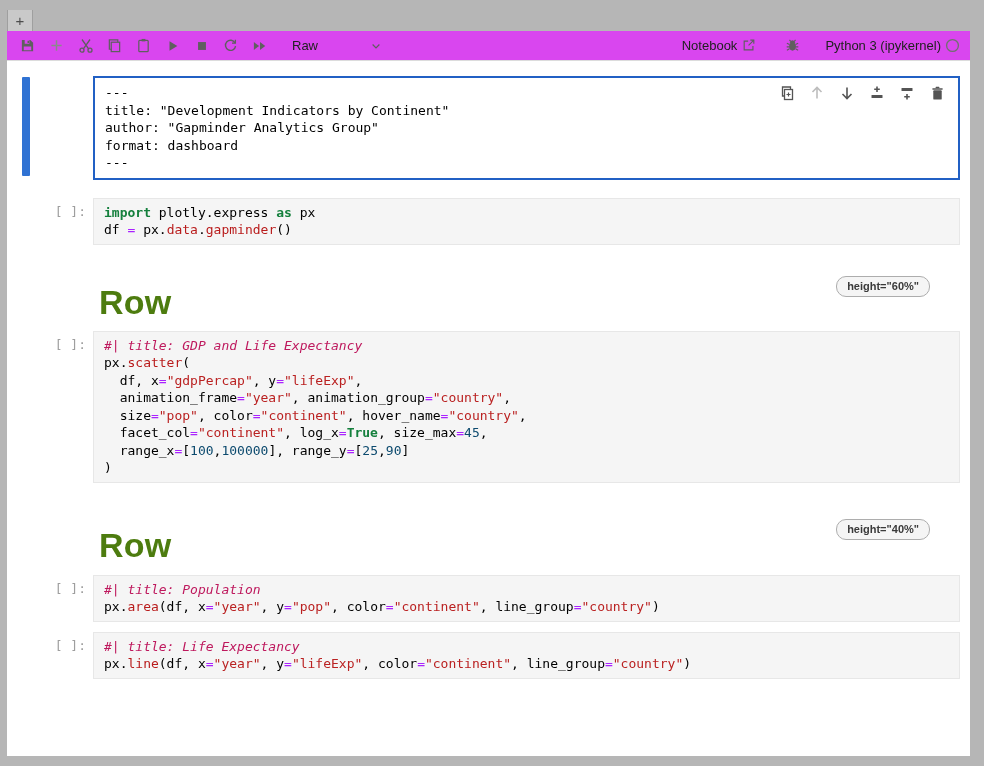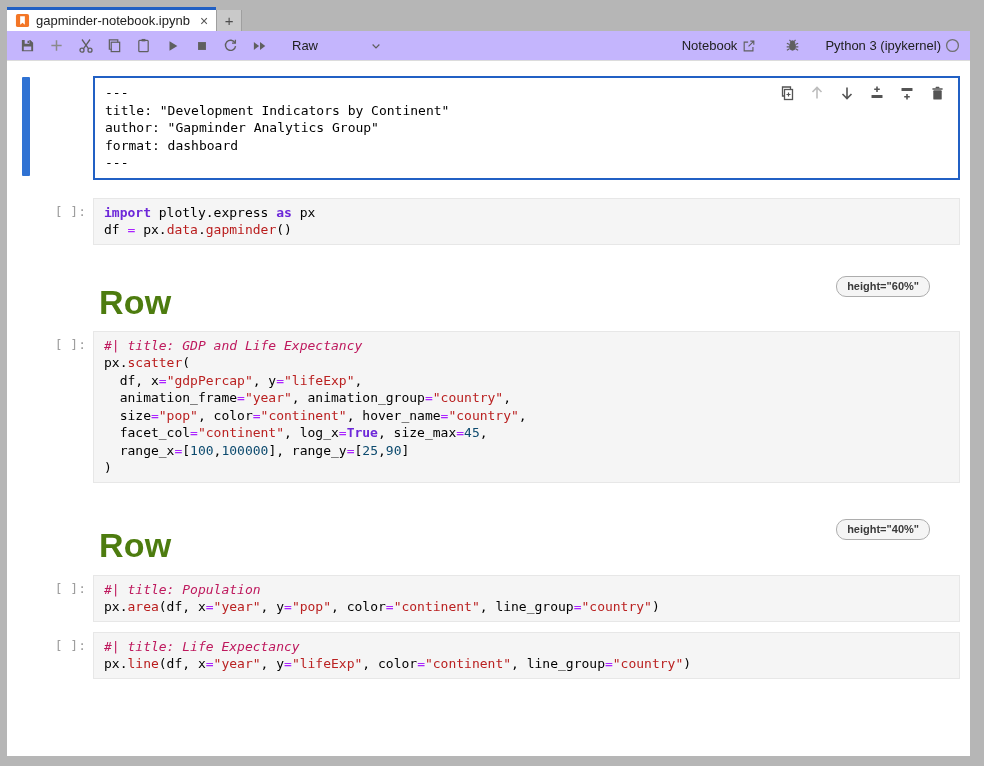--- a/index.html
+++ b/index.html
@@ -22,53 +22,53 @@
   .tab-close { font-size: 14px; color: #555; margin-left: 4px; line-height: 1; }
   .tab-new {
     width: 26px; background: #c9c9c9; border-left: 1px solid #9f9f9f; border-right: 1px solid #9f9f9f;
     display: flex; align-items: center; justify-content: center; margin-top: 3px;
     font-size: 15px; color: #4d4d4d;
   }
   .nbicon { width: 15px; height: 15px; flex: none; }
 
   
   .toolbar {
-    height: 30px; background: #c4b5fd; border-bottom: 1px solid #dcdcdc;
+    height: 30px; background: #d946ef; border-bottom: 1px solid #dcdcdc;
     display: flex; align-items: center; padding: 0 10px 0 6px; flex: none;
   }
   .tbtn { width: 29px; height: 24px; display: flex; align-items: center; justify-content: center; border-radius: 2px; }
   .tbtn svg { display: block; }
   .celltype-select {
     margin-left: 10px; width: 104px; height: 22px; display: flex; align-items: center;
     justify-content: space-between; padding: 0 6px 0 8px; font-size: 13px; color: #212121;
   }
   .toolbar-spacer { flex: 1; }
   .tb-right { display: flex; align-items: center; gap: 4px; }
   .tb-label { font-size: 13px; color: #212121; }
-  .notebook-link { display: flex; align-items: center; gap: 5px; padding: 0 4px; }
+  .notebook-link { display: flex; gap: 5px; padding: 0 4px; }
   .kernel-name { margin-left: 14px; }
   .bug-btn { margin-left: 14px; }
 
   
   .content { flex: 1; overflow: hidden; background: #fff; padding-top: 15px; position: relative; }
   .cell { display: flex; position: relative; padding-left: 24px; margin-right: 10px; }
   .prompt {
     width: 62px; flex: none; text-align: right; padding-right: 7px; padding-top: 5px;
     font: 13px/17px "DejaVu Sans Mono", monospace; color: #9e9e9e;
   }
   .editor { flex: 1; }
   .code { font: 13px/17.5px "DejaVu Sans Mono", monospace; white-space: pre; color: #000; }
   .code-editor { background: #f5f5f5; border: 1px solid #e7e7e7; padding: 5px 10px; }
   .raw-editor { background: #ffffff; border: 2px solid #2160c4; padding: 6px 10px; position: relative; }
   .collapser {
     position: absolute; left: 15px; top: 1px; bottom: 4px; width: 8px;
     background: #2f72d3; border-radius: 1px;
   }
   .tok-t { color: #000000; }
-  .tok-k { color: #6d28d9; font-weight: bold; }
+  .tok-k { color: #15803d; font-weight: bold; }
   .tok-o { color: #aa22ff; }
   .tok-s { color: #ba2121; }
   .tok-n { color: #0c4a6e; }
   .tok-c { color: #be185d; font-style: italic; }
   .tok-p { color: #b91c1c; }
 
   .cell-toolbar { position: absolute; top: 6px; right: 12px; display: flex; gap: 12px; background: #fff; }
   .ctbtn { width: 18px; height: 18px; display: flex; align-items: center; justify-content: center; }
 
   .m-c1 { margin-bottom: 18px; }
@@ -87,28 +87,20 @@
     padding: 3px 10px; line-height: 1.2;
   }
 </style>
 </head>
 <body>
 
 <div class="frame">
   <div class="window">
 
     <div class="tabbar">
-      <div class="tab">
-        <svg class="nbicon" viewBox="0 0 16 16">
-          <rect x="1" y="1" width="14" height="14" rx="2" fill="#f37626"></rect>
-          <path d="M5.5 3.5 h5 v9 l-2.5 -2 l-2.5 2 z" fill="#ffffff"></path>
-        </svg>
-        <span class="tab-title">gapminder-notebook.ipynb</span>
-        <span class="tab-close">×</span>
-      </div>
       <div class="tab-new">
         <span>+</span>
       </div>
     </div>
 
     <div class="toolbar">
       <div class="tbtn">
         <svg width="15" height="15" viewBox="0 0 16 16" fill="#5f5f5f">
           <path d="M2 2 h9 l3 3 v9 h-12 z M5 2 v4 h5 v-4 z M8 3 h1.6 v2.4 H8 z M4 9 h8 v4 h-8 z" fill-rule="evenodd"></path>
         </svg>

